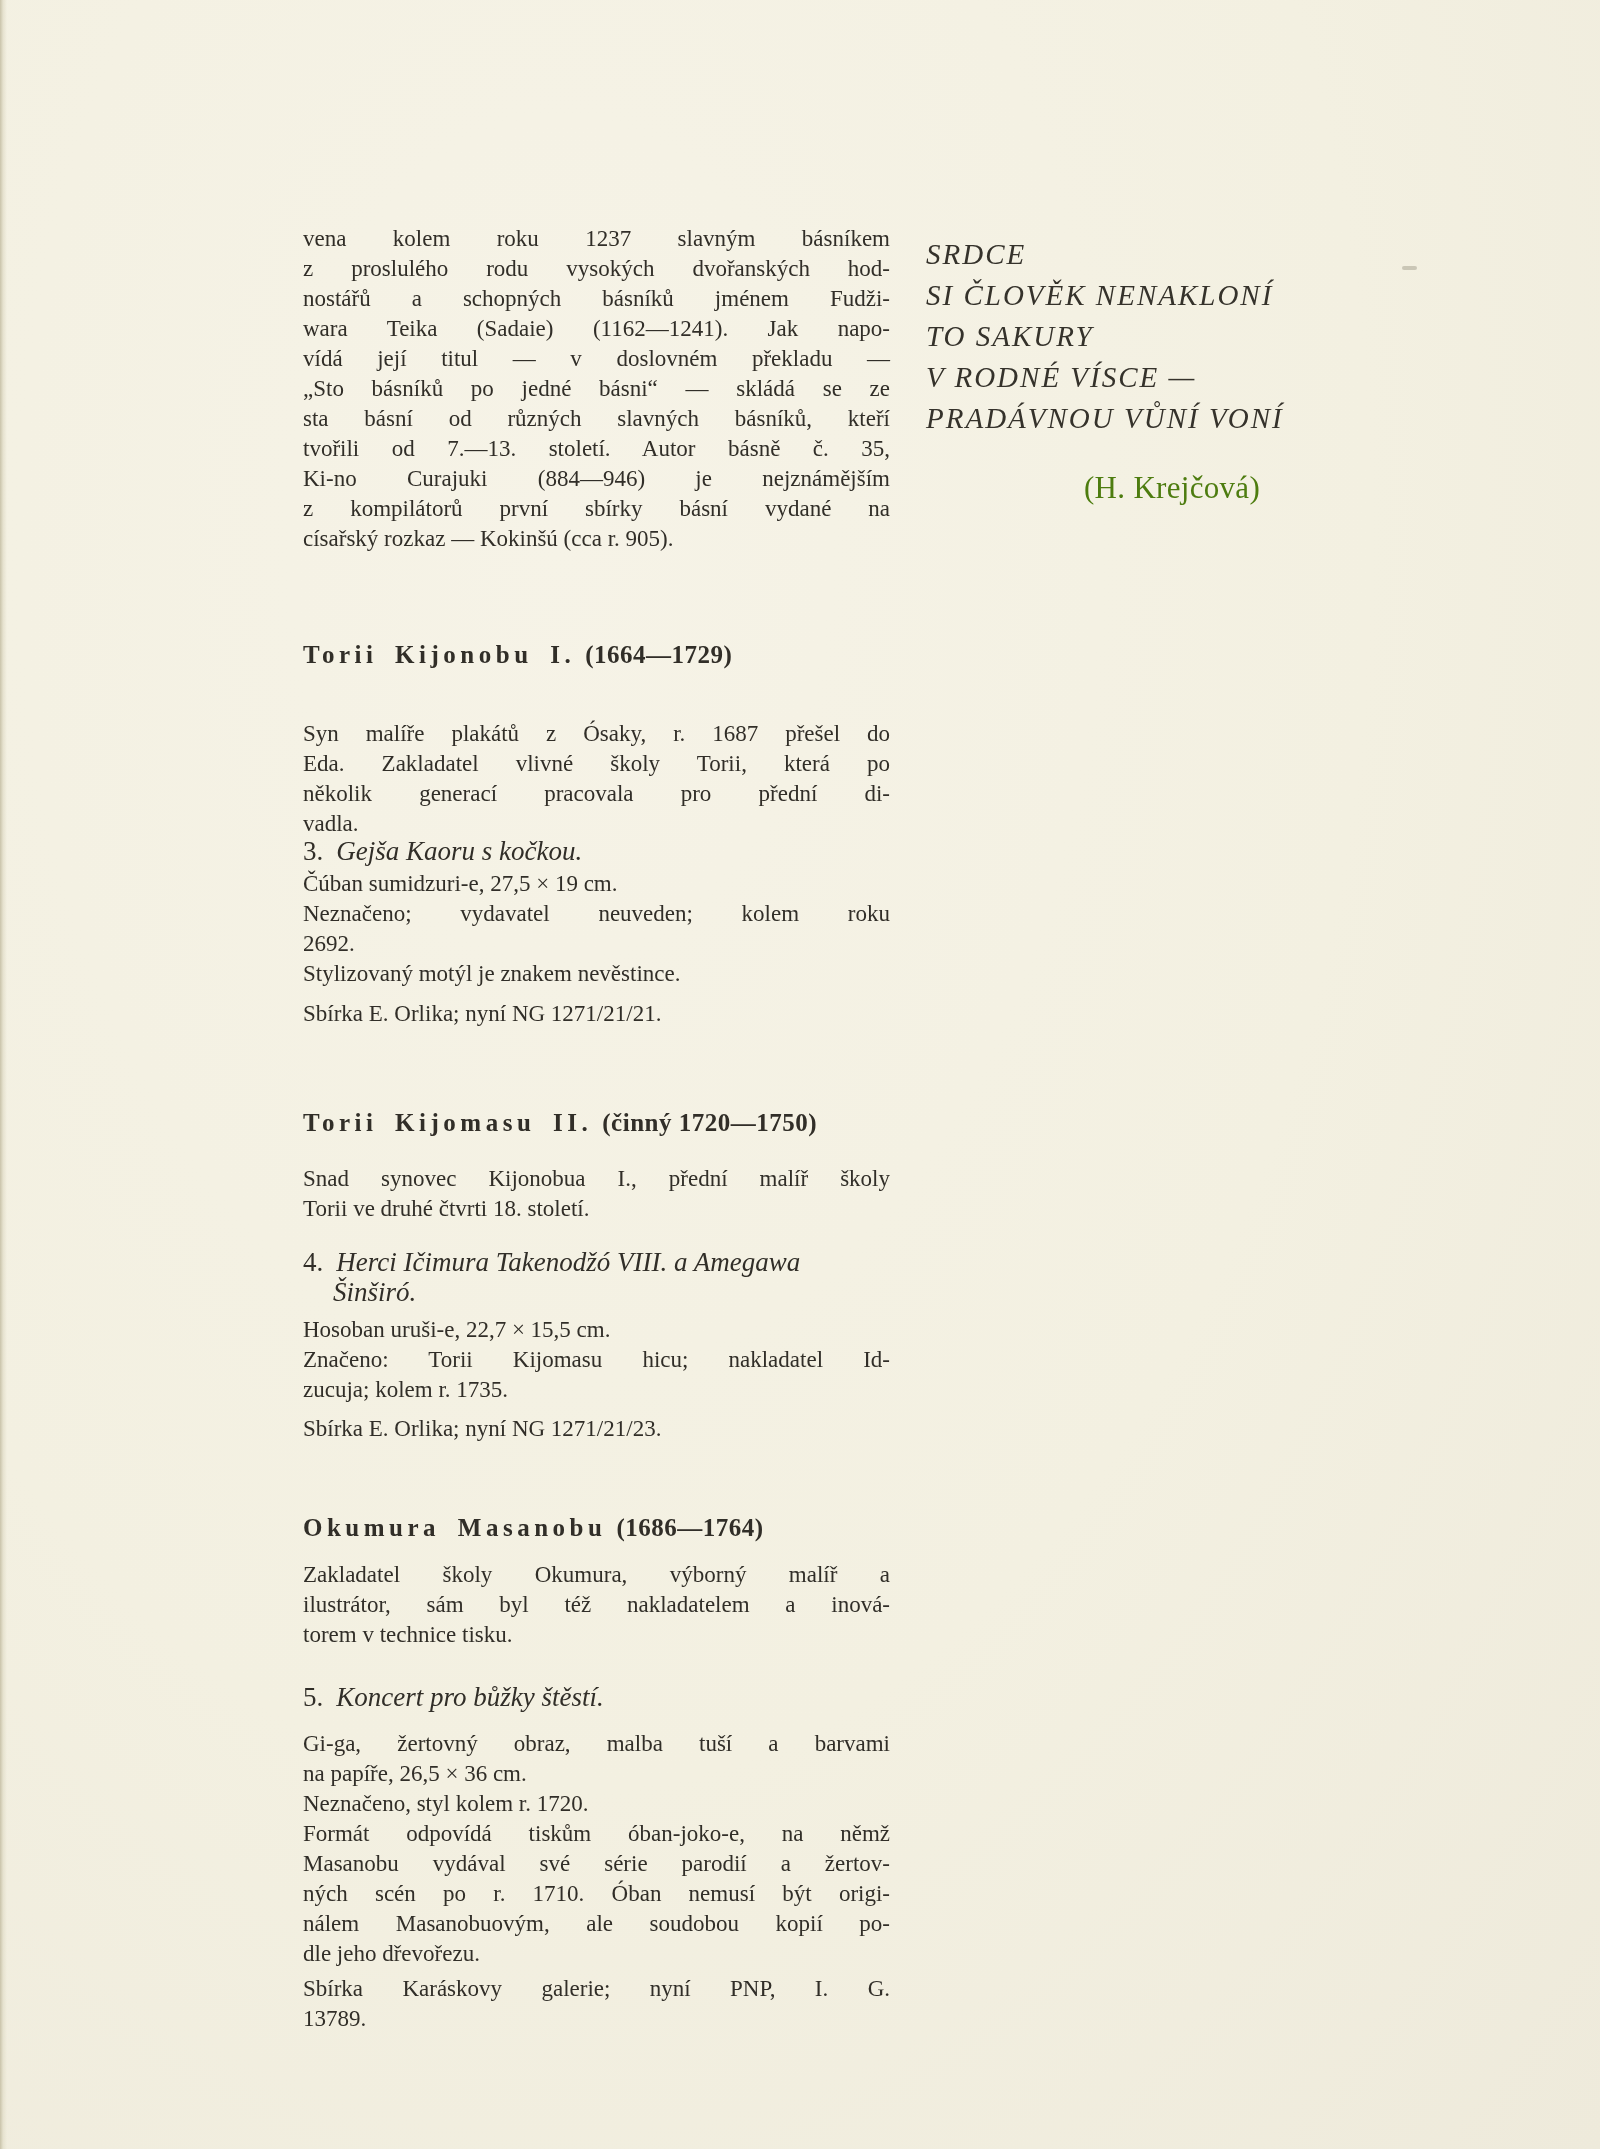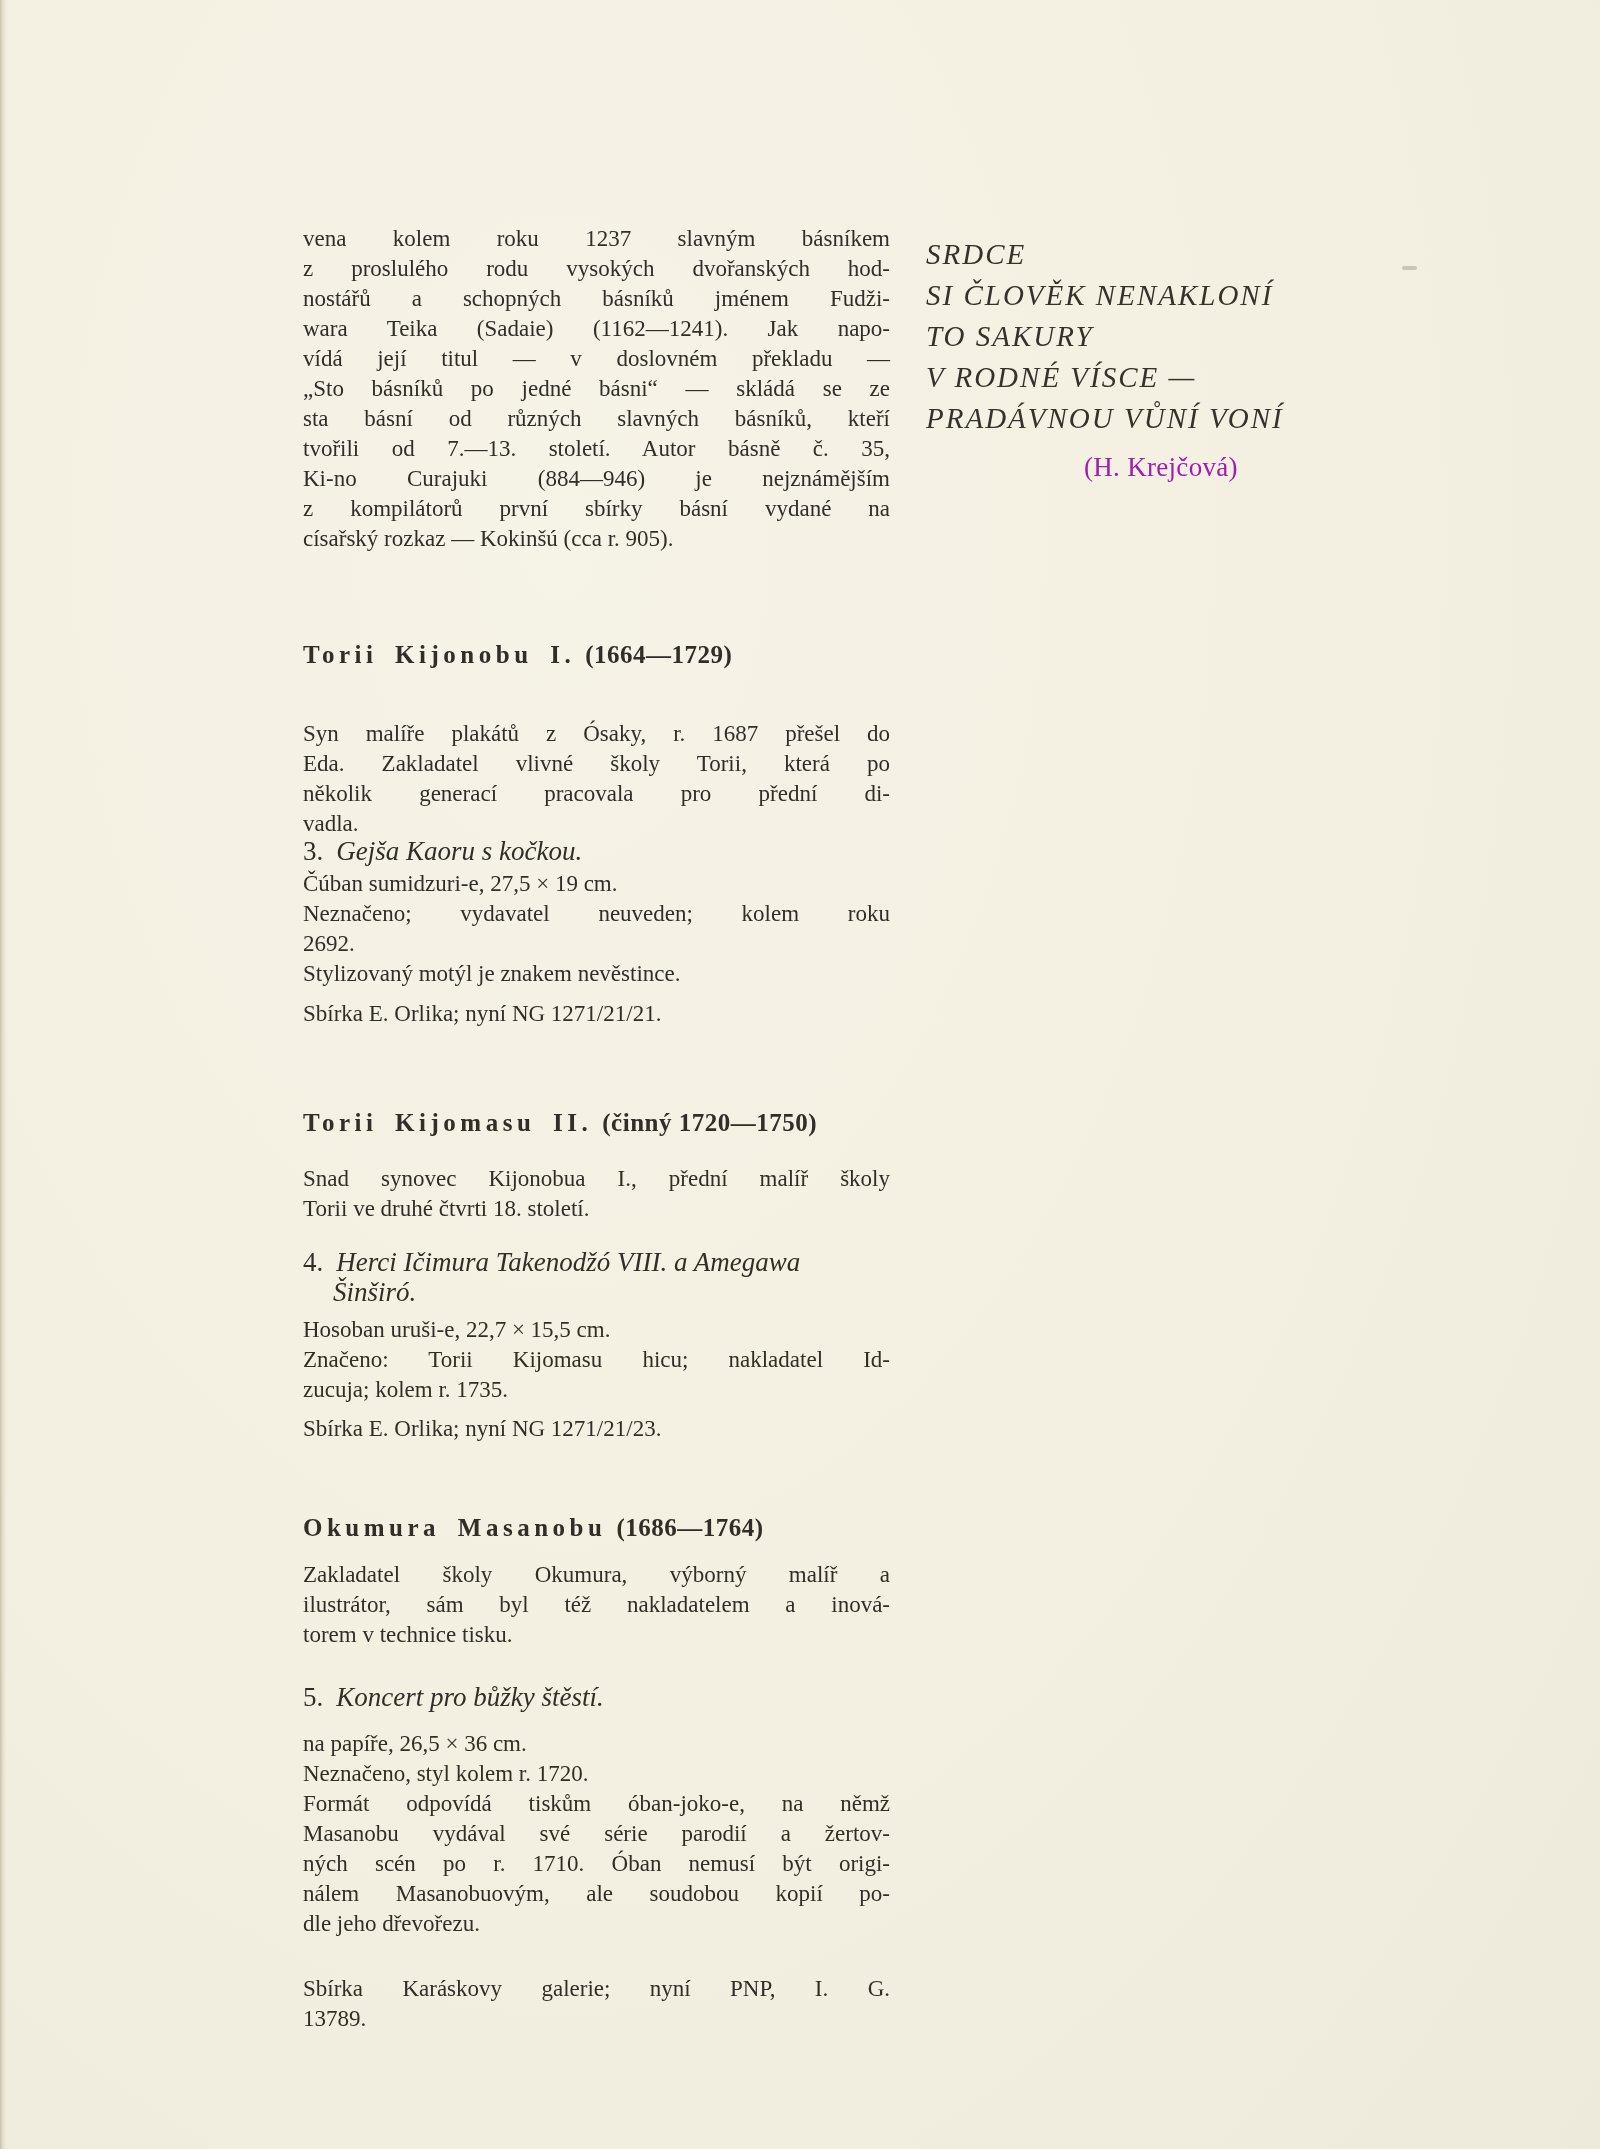--- a/index.html
+++ b/index.html
@@ -30,22 +30,22 @@
   .item-num{font-style:normal;margin-right:13px;}
   .t1{font-style:italic;margin-top:44px;}
   .t2{font-style:italic;margin-left:30px;}
 
   .poem{
     position:absolute;left:926px;top:234px;width:470px;
     font-size:29px;font-style:italic;letter-spacing:2px;color:#35322b;
   }
   .poem .tline{line-height:41px;}
   .attribution{
-    margin-top:13px;padding-left:158px;
-    font-style:normal;font-size:27px;letter-spacing:0.3px;color:#a21caf;
+    margin-top:31px;padding-left:158px;
+    font-style:normal;font-size:31px;letter-spacing:0.3px;color:#4d7c0f;
   }
 </style>
 </head>
 <body>
 
 <div class="page">
   <div class="edge-left"></div>
   <div class="speck"></div>
 
   <div class="block" style="top:224px">
@@ -131,20 +131,21 @@
       <div class="tline">torem v technice tisku.</div>
     </div>
 
   <div class="block item-title" style="top:1682px">
     <div class="t-first">
       <span class="item-num">5.</span><span class="t1">Koncert pro bůžky štěstí.</span>
     </div>
     <div class="t2"></div>
   </div>
   <div class="block" style="top:1729px">
+      <div class="tline just">Gi-ga, žertovný obraz, malba tuší a barvami</div>
       <div class="tline">na papíře, 26,5 × 36 cm.</div>
       <div class="tline">Neznačeno, styl kolem r. 1720.</div>
       <div class="tline just">Formát odpovídá tiskům óban-joko-e, na němž</div>
       <div class="tline just">Masanobu vydával své série parodií a žertov-</div>
       <div class="tline just">ných scén po r. 1710. Óban nemusí být origi-</div>
       <div class="tline just">nálem Masanobuovým, ale soudobou kopií po-</div>
       <div class="tline">dle jeho dřevořezu.</div>
     </div>
   <div class="block" style="top:1974px">
       <div class="tline just">Sbírka Karáskovy galerie; nyní PNP, I. G.</div>

